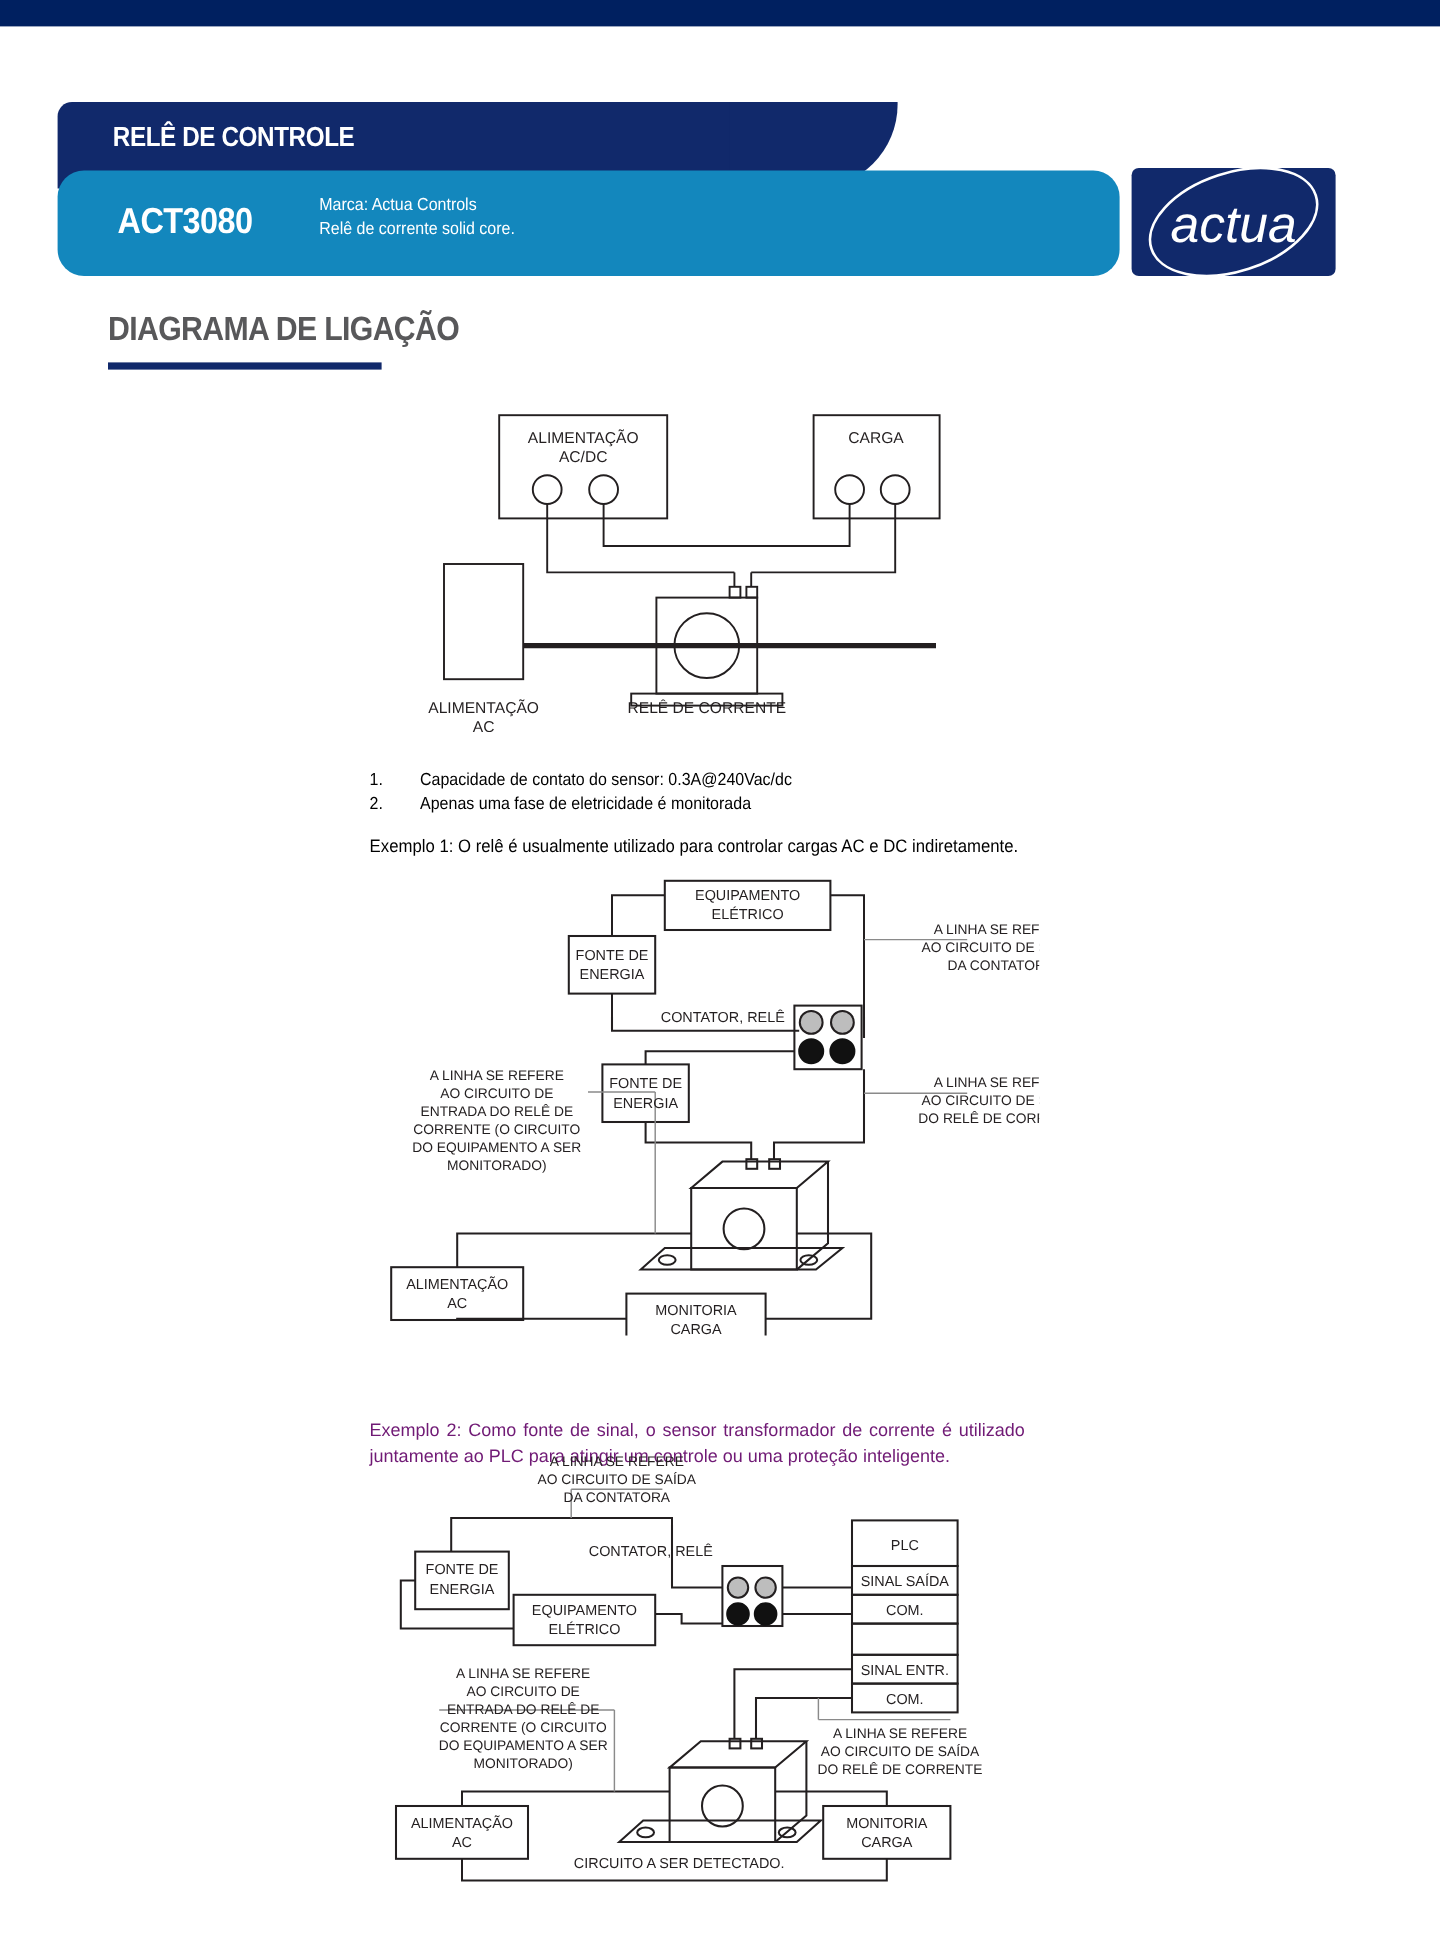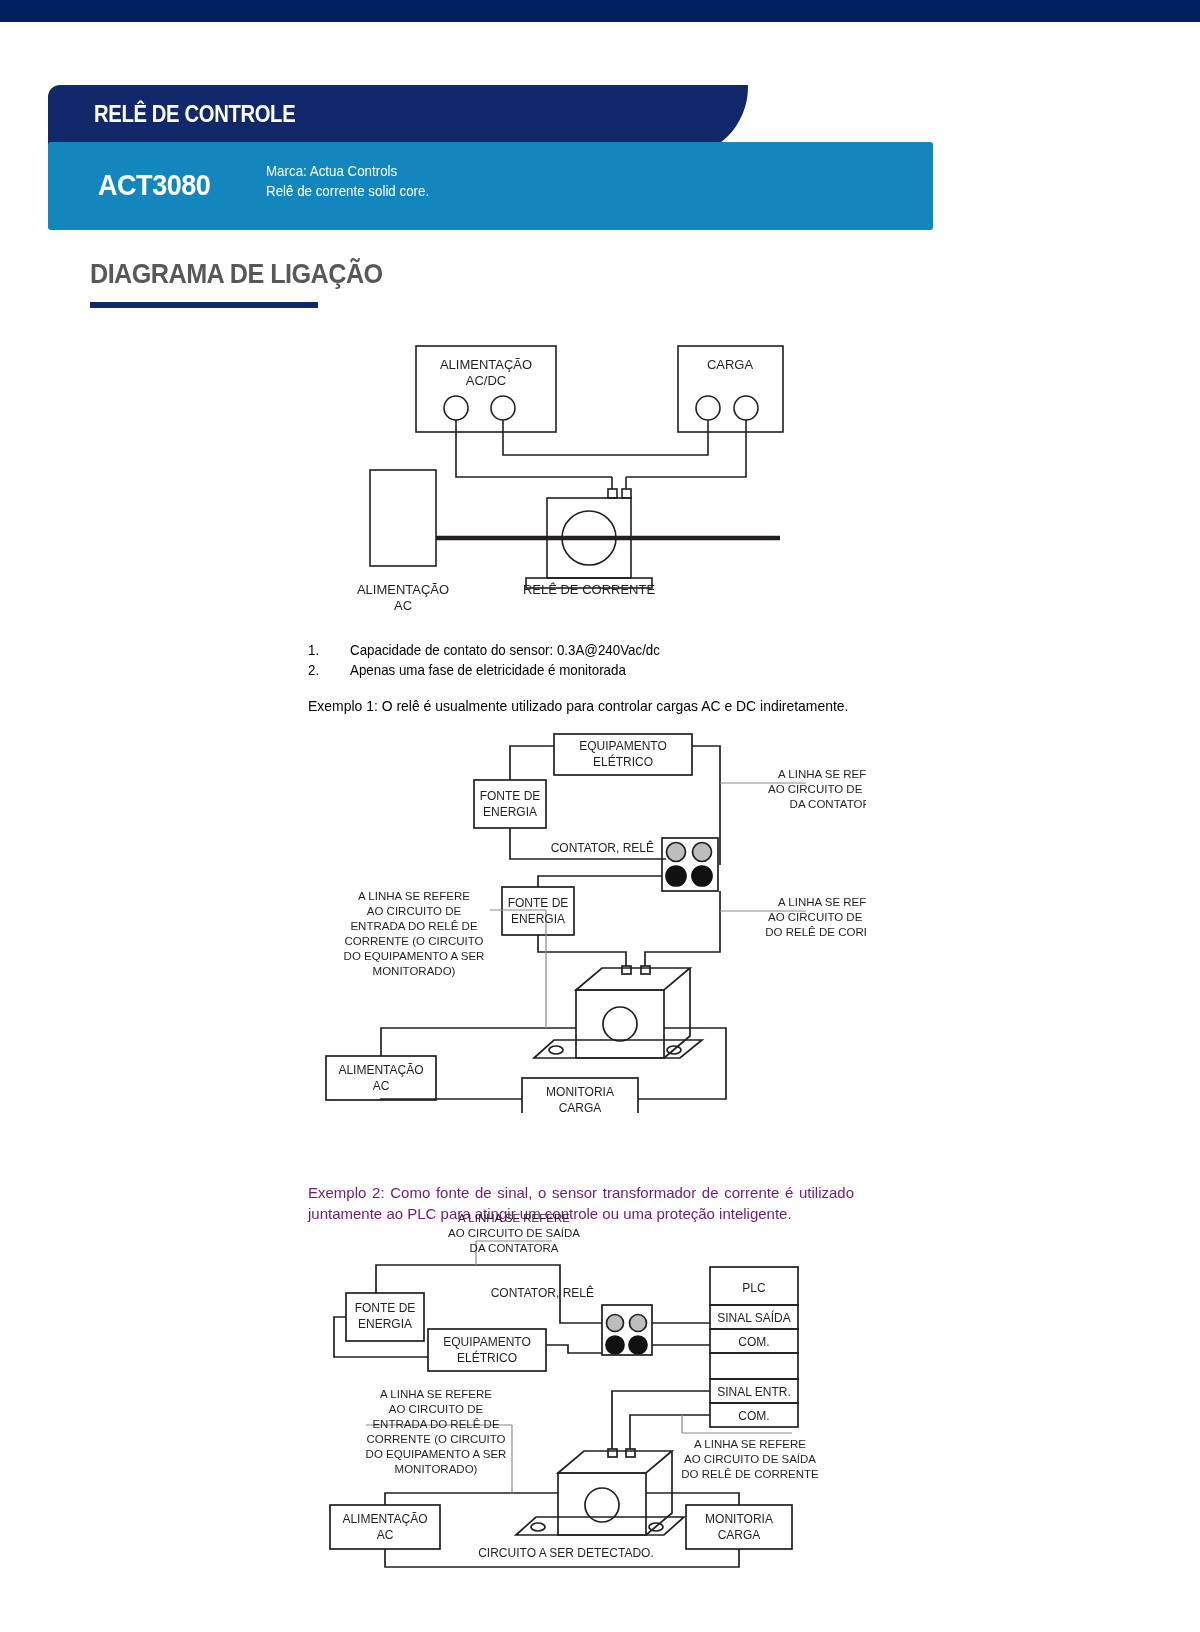--- a/index.html
+++ b/index.html
@@ -54,21 +54,21 @@
     font-family: "Liberation Sans", sans-serif;
     transform: scaleX(0.88);
     transform-origin: left center;
     white-space: nowrap;
   }
   .hdr-light {
     position: absolute;
     left: 0; top: 57px;
     width: 885px; height: 88px;
     background: #1387bd;
-    border-radius: 3px;
+    border-radius: 22px;
   }
   .hdr-model {
     position: absolute;
     left: 50px; top: 26px;
     font-size: 30px;
     font-weight: bold;
     color: #ffffff;
     letter-spacing: -0.5px;
     transform: scaleX(0.9);
     transform-origin: left center;
@@ -160,20 +160,26 @@
   <div class="hdr-title">RELÊ DE CONTROLE</div>
 
   <div class="hdr-light">
     <div class="hdr-model">ACT3080</div>
     <div class="hdr-sub">
       <div>Marca: Actua Controls</div>
       <div>Relê de corrente solid core.</div>
     </div>
   </div>
 
+  <div class="logo-box">
+    <svg width="170" height="90" viewBox="0 0 170 90">
+      <ellipse cx="85" cy="45" rx="72" ry="41" fill="none" stroke="#ffffff" stroke-width="2.2" transform="rotate(-18 85 45)"></ellipse>
+      <text x="85" y="62" text-anchor="middle" font-family="Liberation Sans, sans-serif" font-size="43" fill="#ffffff" font-style="italic">actua</text>
+    </svg>
+  </div>
 </div>
 
 <div class="section-title">DIAGRAMA DE LIGAÇÃO</div>
 <div class="section-rule"></div>
 
 <div class="diagram" style="left:340px; top:330px;">
   <svg width="480" height="280" viewBox="0 0 480 280">
     <g fill="none" stroke="#231f20" stroke-width="1.6">
 
       <rect x="76" y="16" width="140" height="86"></rect>

